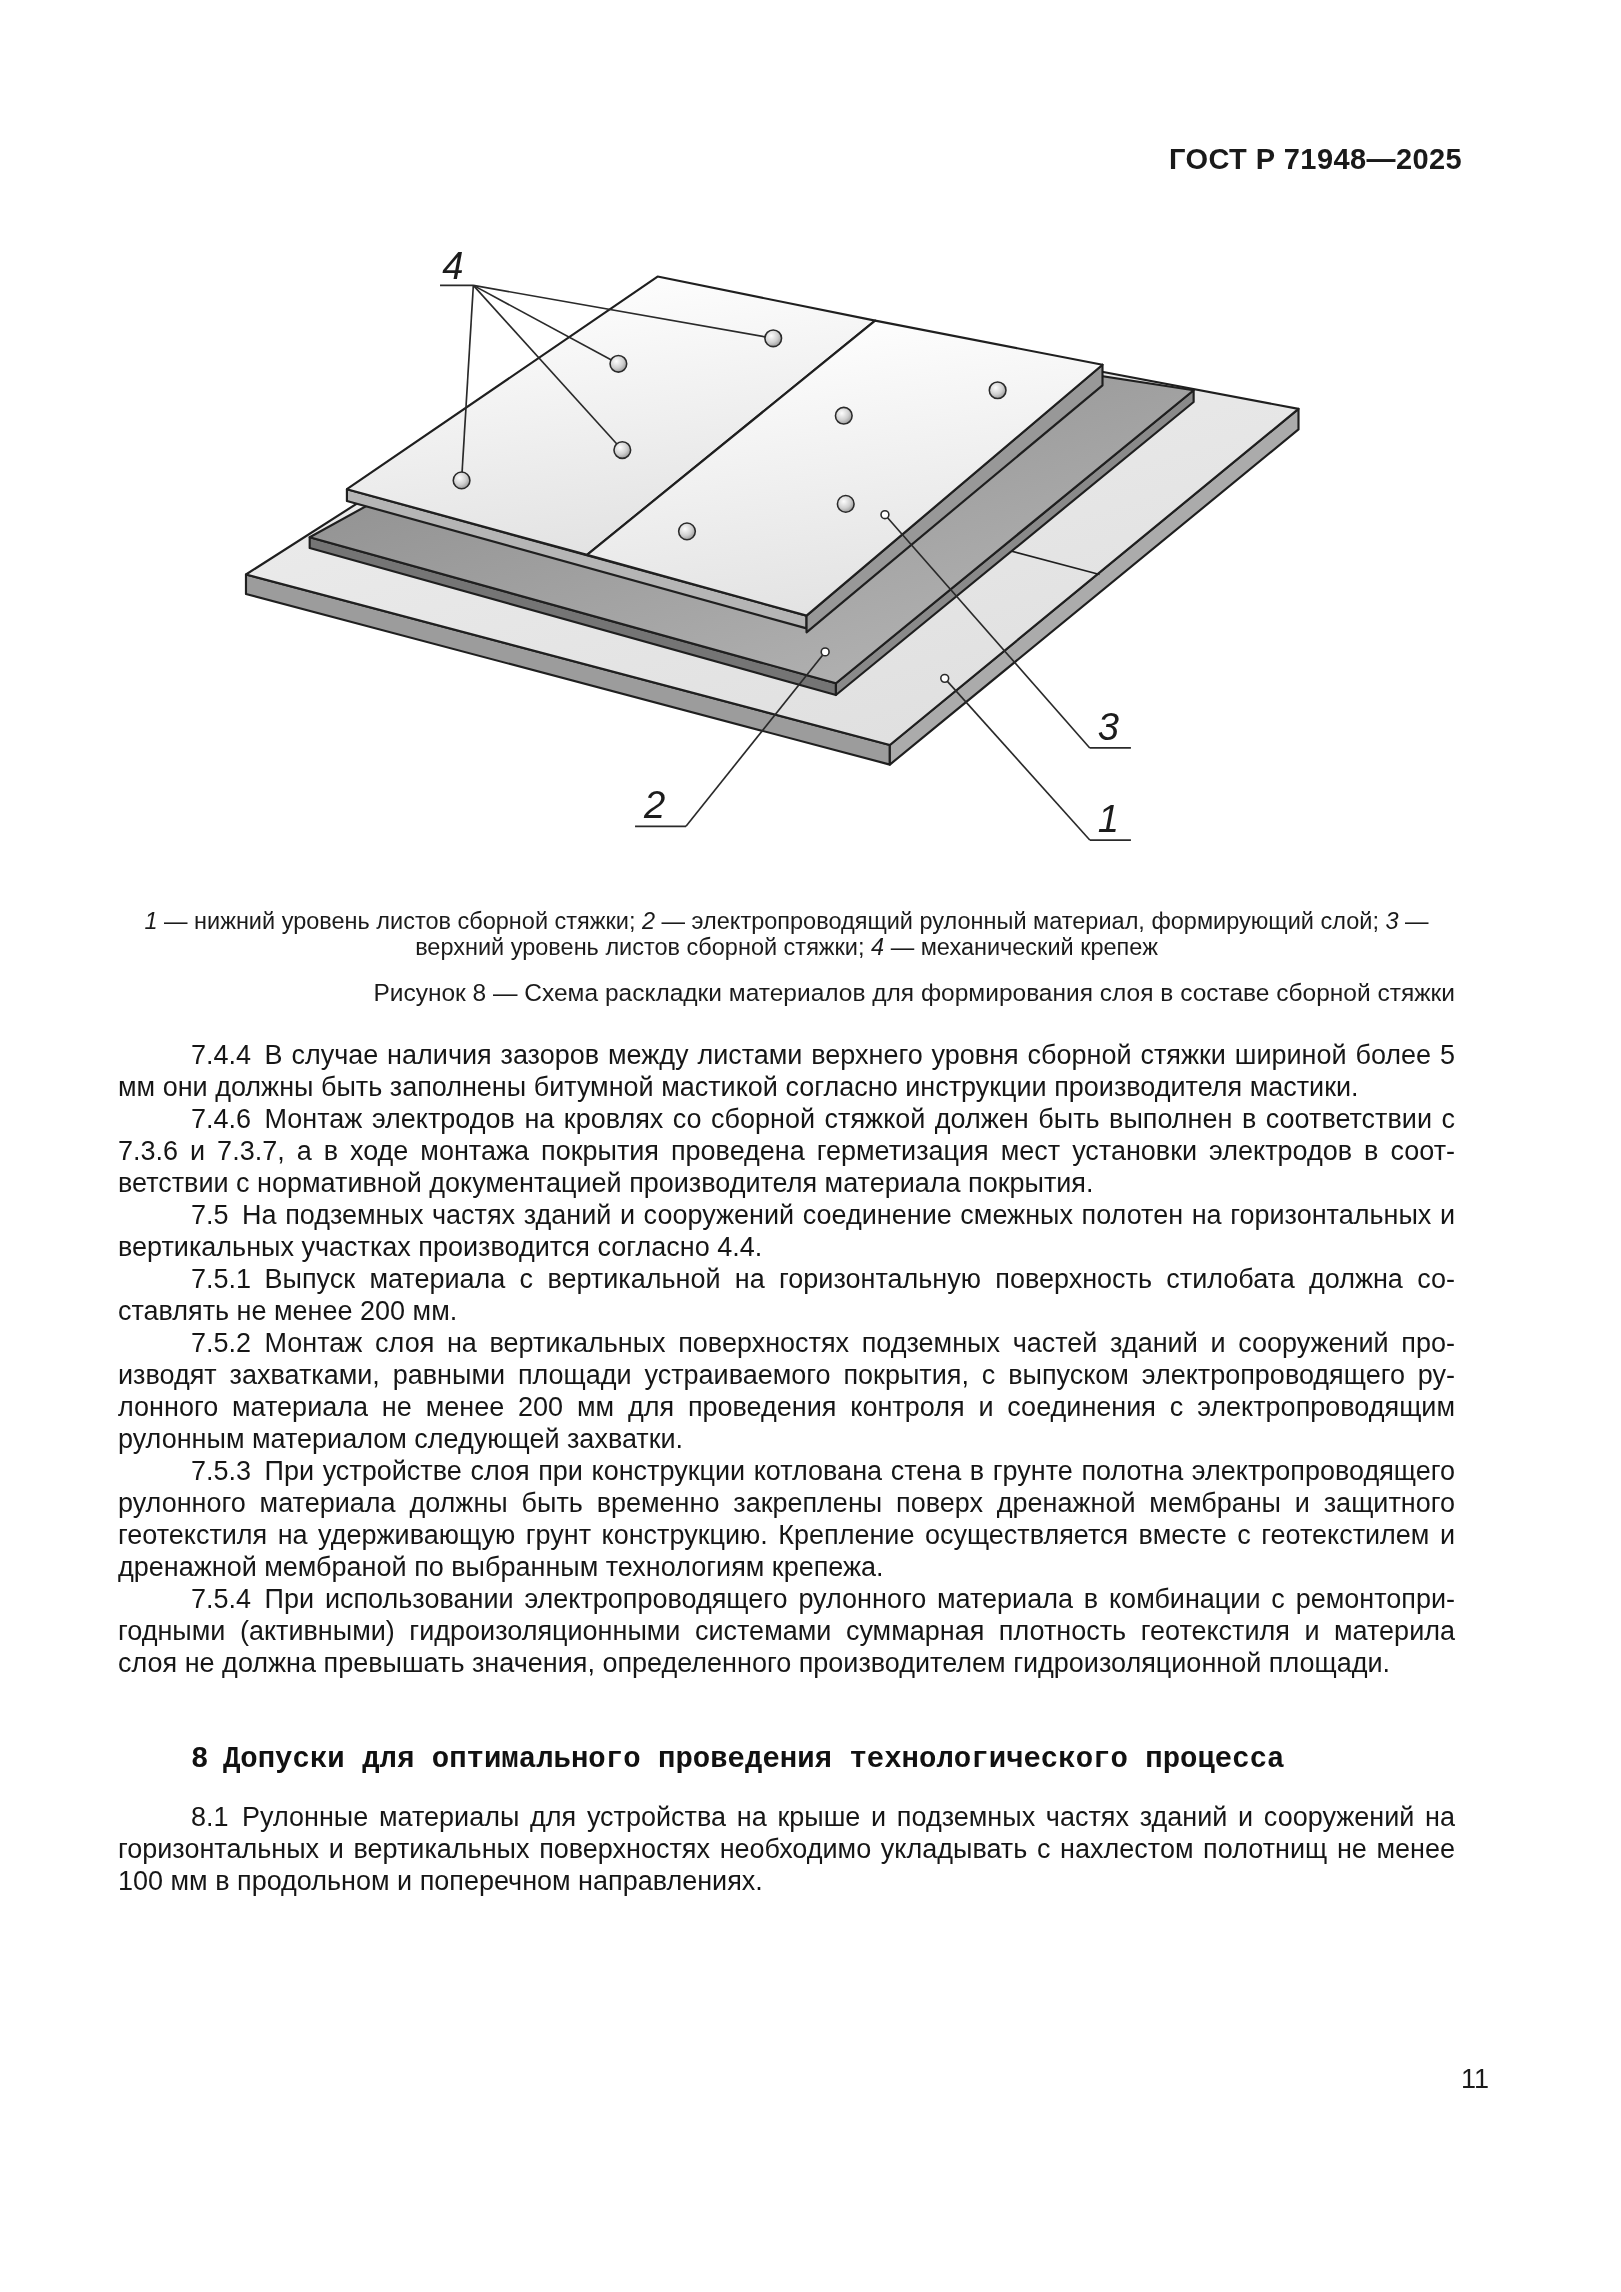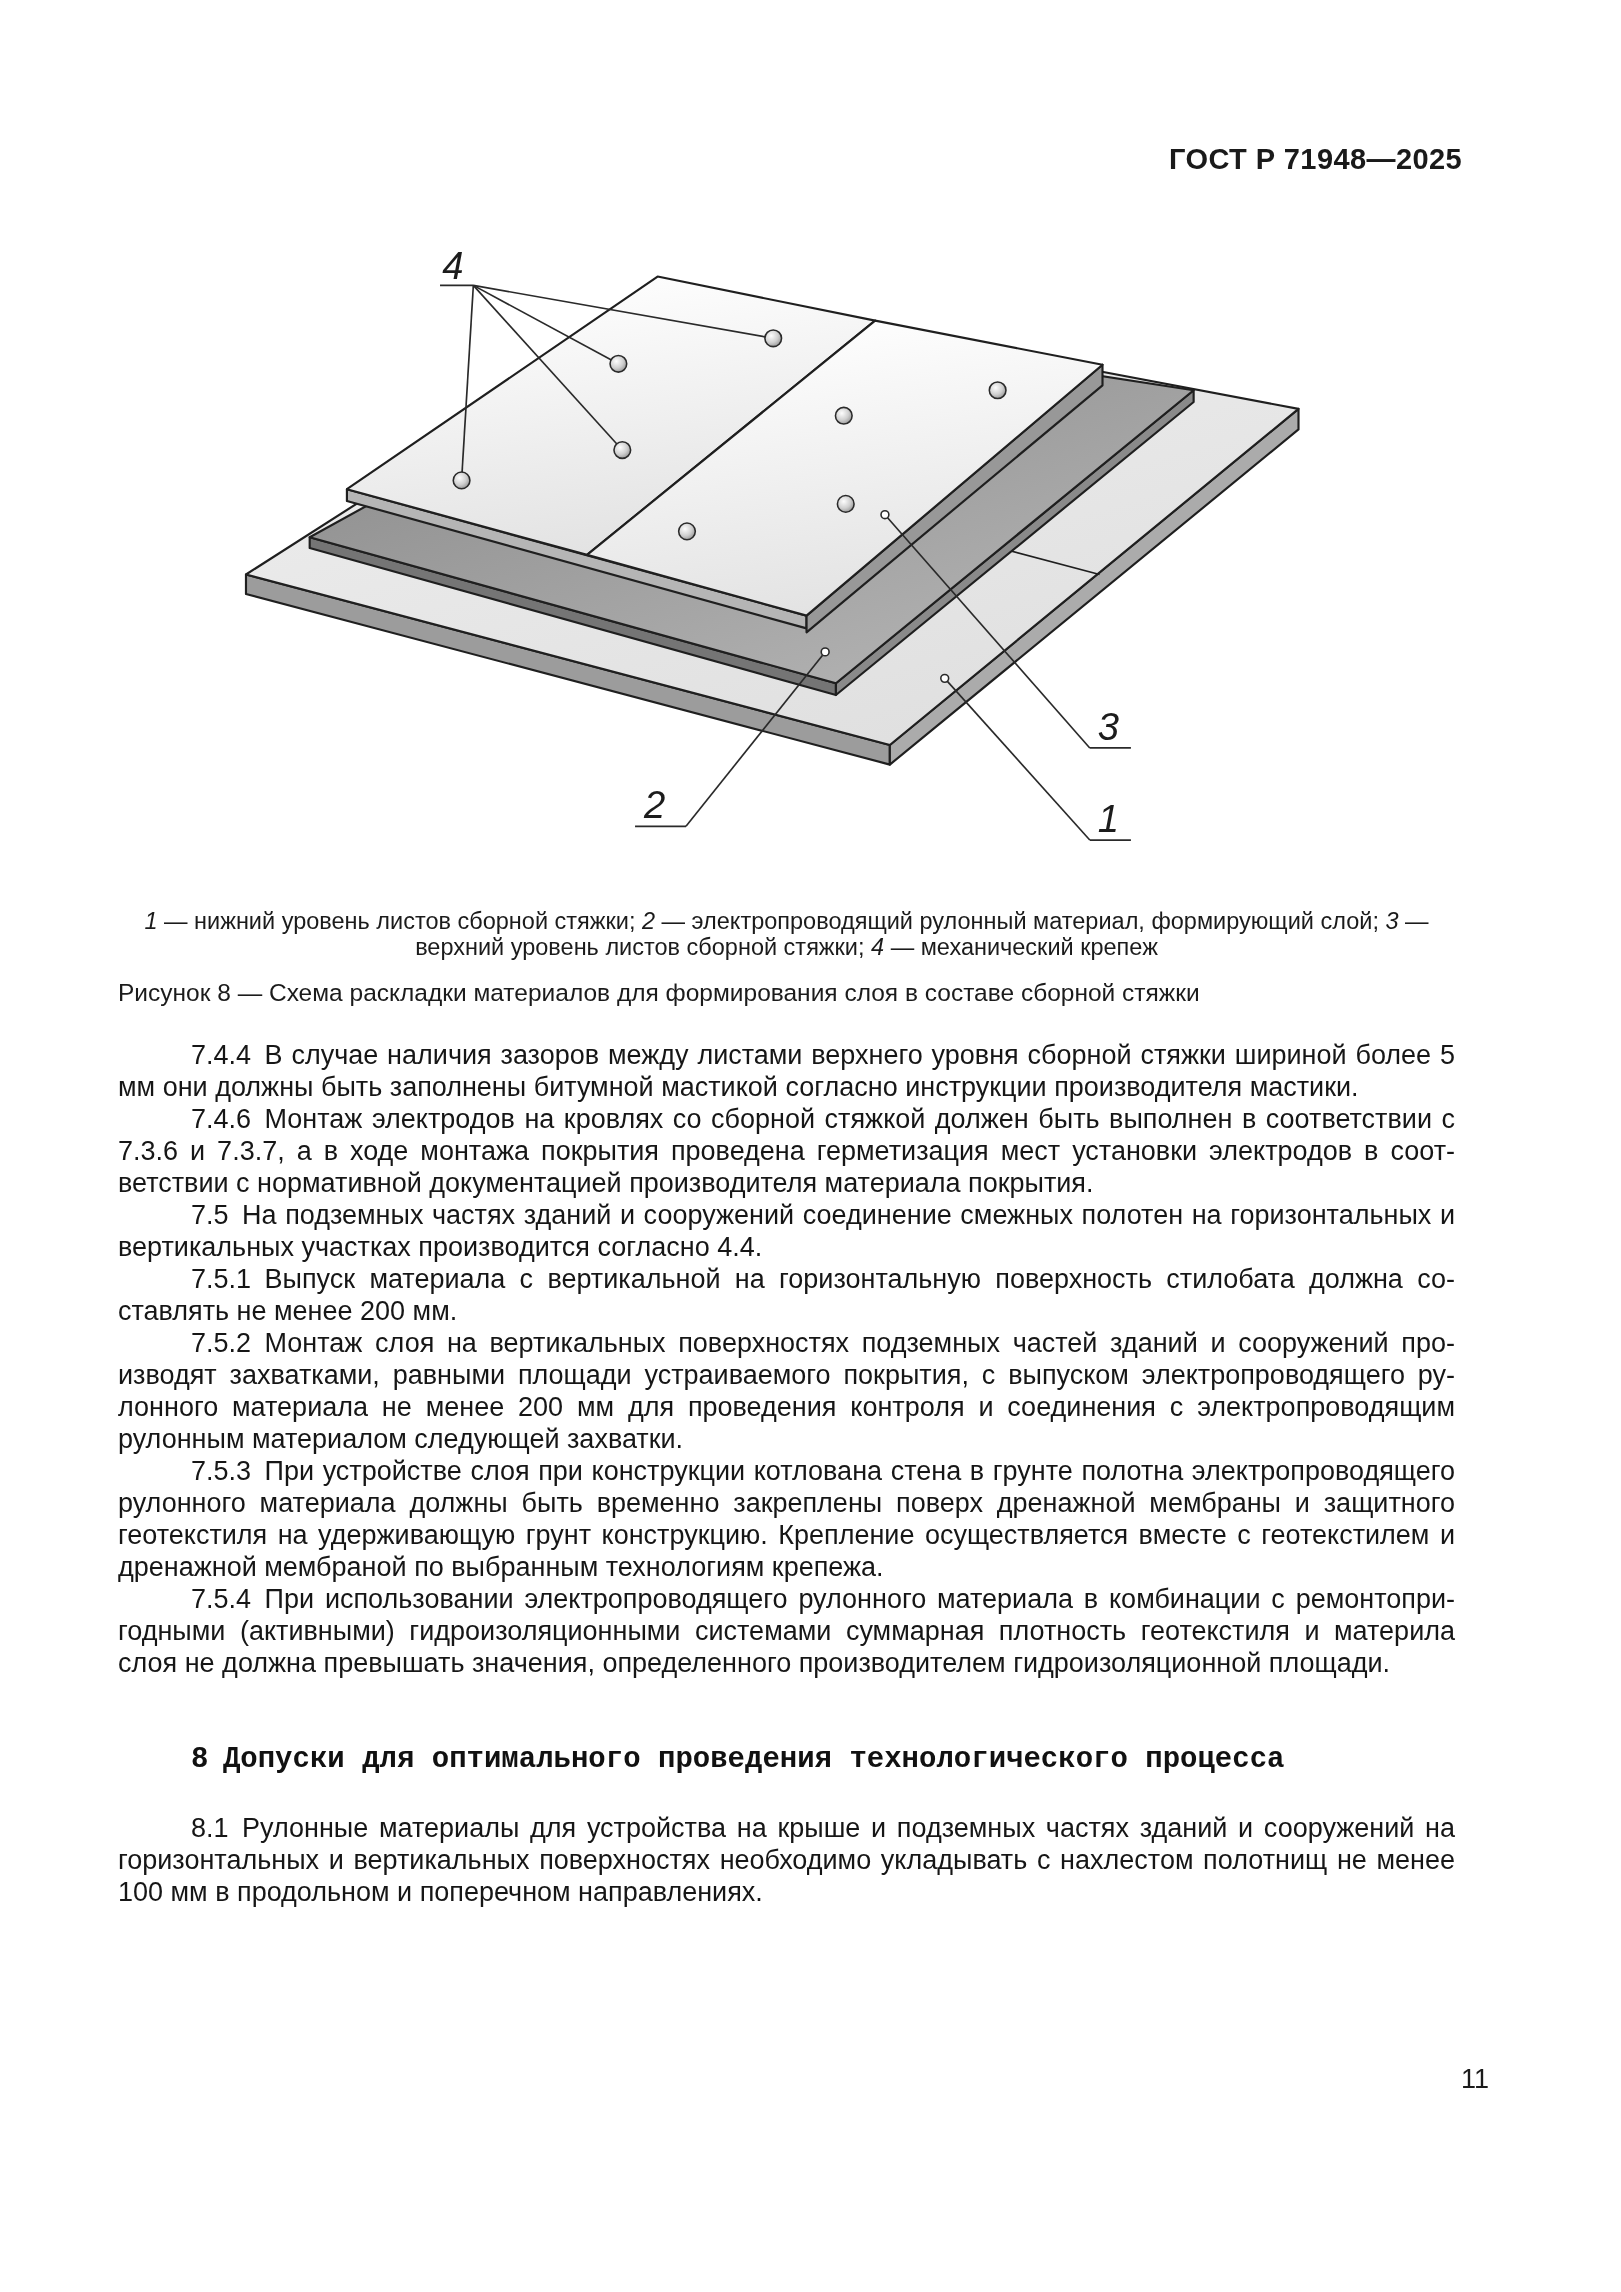--- a/index.html
+++ b/index.html
@@ -22,34 +22,34 @@
     font-family:"Liberation Sans", sans-serif; font-style:italic;
     font-size:39px; fill:#1c1c1c;
   }
   .legend{
     position:absolute; top:908px; left:118px; width:1337px;
     text-align:center; font-size:23.5px; line-height:26px; color:#1b1b1b;
   }
   .legend i{font-style:italic;}
   .fig-caption{
     position:absolute; top:979px; left:118px; width:1337px;
-    text-align:left; font-size:24.5px; color:#1b1b1b;
+    text-align:right; font-size:24.5px; color:#1b1b1b;
   }
   .body-text{
     position:absolute; top:1039px; left:118px; width:1337px;
     font-size:27px; line-height:32px; text-align:justify;
     hyphens:manual; -webkit-hyphens:manual; color:#161616;
   }
   .para{text-indent:73px; margin:0;}
   .sup{font-size:17.6px; position:relative; top:-9.8px;}
   .sec-heading{
     font-size:29px; font-weight:bold; color:#111;
     margin:63px 0 0 0; text-indent:73px; text-align:left; line-height:35px;font-family:Liberation Mono, monospace;
   }
-  .clause8 .para{margin-top:35px;}
+  .clause8 .para{margin-top:24px;}
   .page-num{position:absolute; top:2064px; right:161px; font-size:27px; color:#1b1b1b;text-align:center;}
 </style>
 </head>
 <body>
 
 <div class="page">
 
   <div class="doc-header">ГОСТ Р 71948—2025</div>
 
   <div class="figure-wrap">

